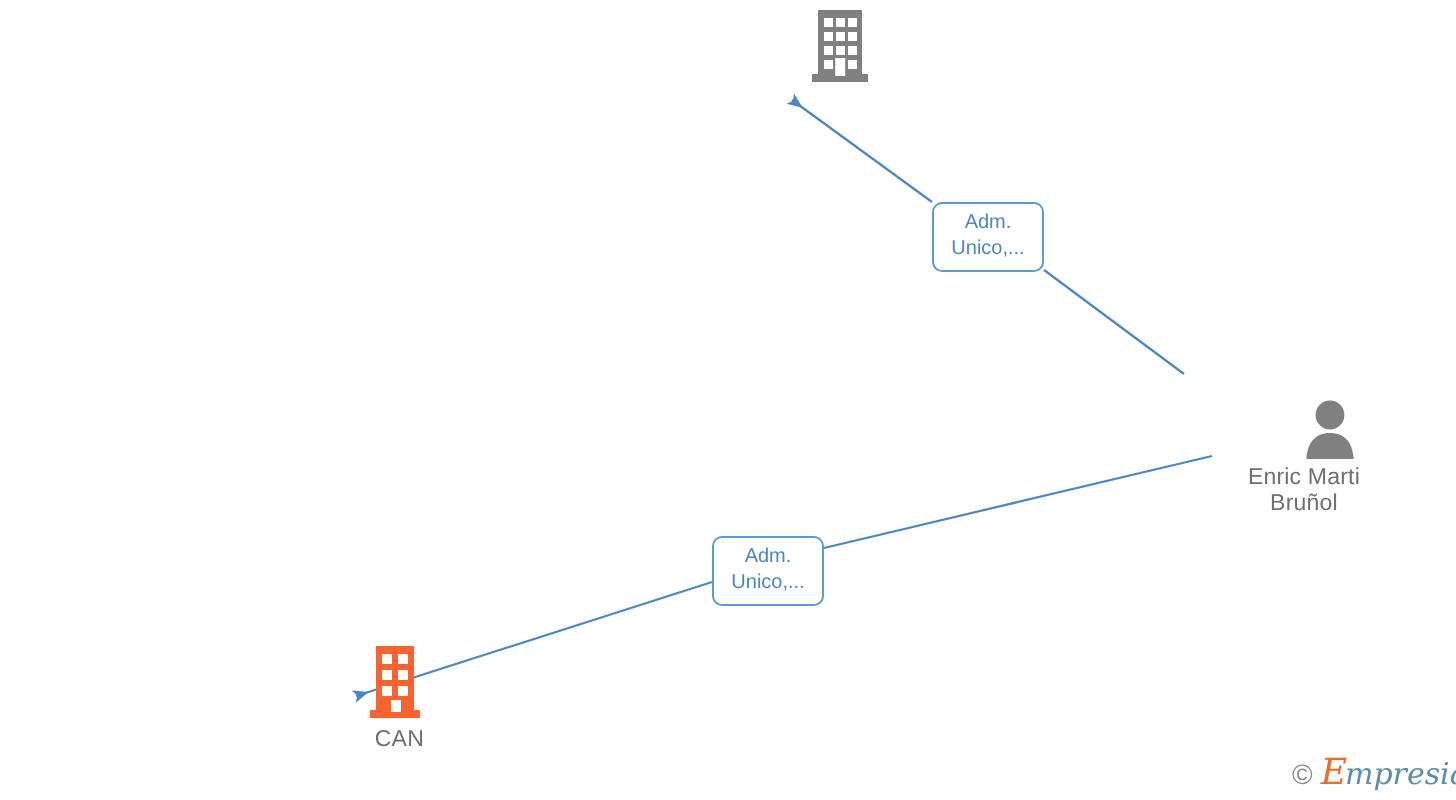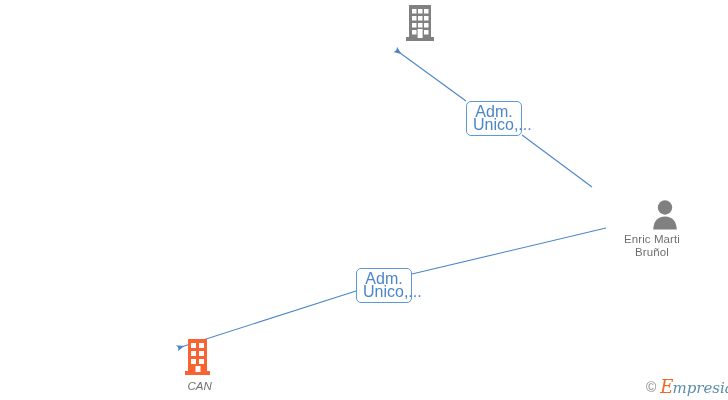--- a/index.html
+++ b/index.html
@@ -51,31 +51,30 @@
     order: -1;
     margin-top: 0;
     margin-bottom: 2px;
   }
   #node-person-enric {
     left: 560px;
     top: 198px;
   }
   #node-company-can {
     left: 92px;
-    top: 337px;
-    font-style: italic;
+    top: 321px;
   }
   .edge-label {
     position: absolute;
     box-sizing: border-box;
     border: 1px solid #5b9bd5;
     border-radius: 5px;
     background: #ffffff;
     color: #4a86c8;
-    font-size: 16px;
+    font-size: 10px;
     line-height: 13px;
     text-align: center;
     padding: 3px 6px 4px 6px;
     white-space: pre-line;
   }
   #edge-label-1 {
     left: 466px;
     top: 101px;
     width: 56px;
   }

